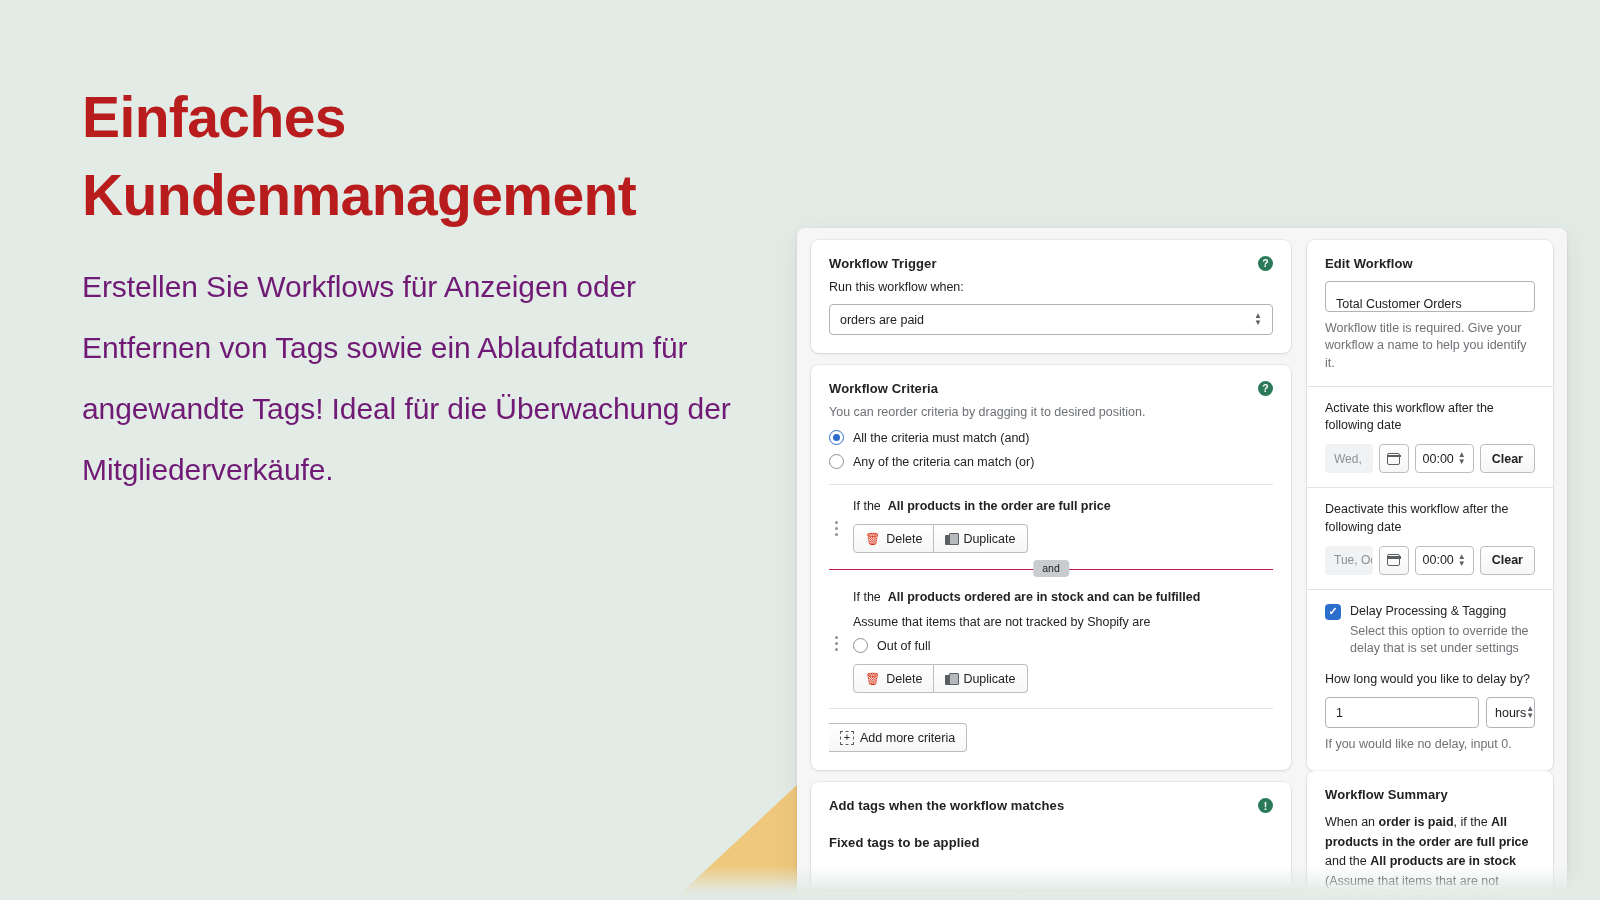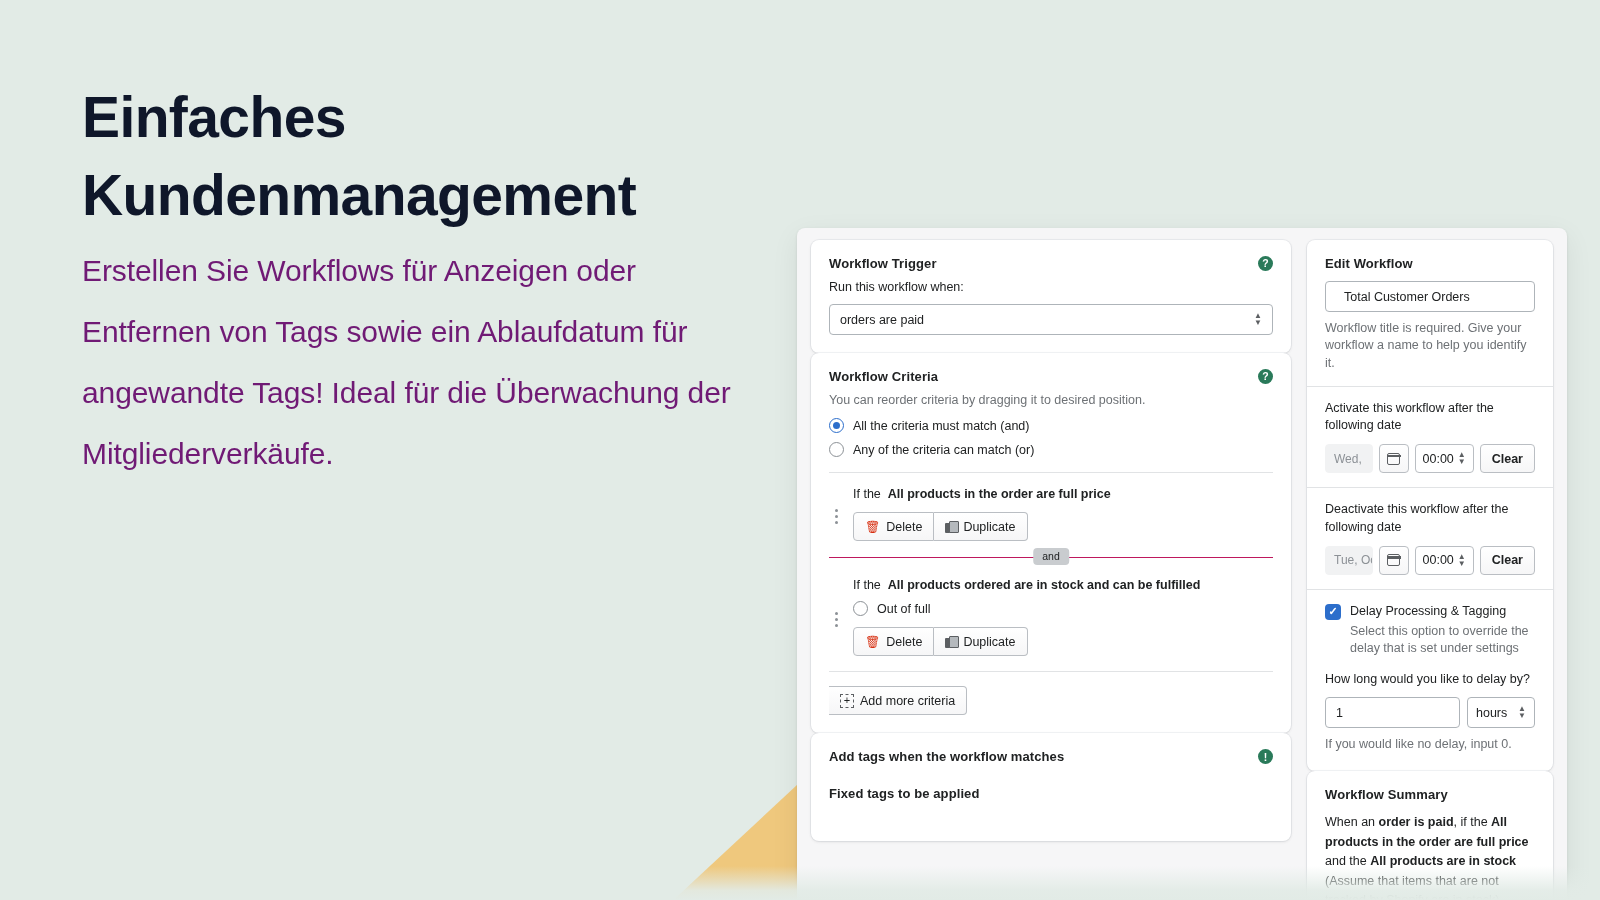--- a/index.html
+++ b/index.html
@@ -27,26 +27,26 @@
   }
 
   
   .hero {
     position: absolute;
     left: 82px; top: 78px;
     width: 670px;
     z-index: 3;
   }
   .hero h1 {
-    color: #0f172a;
+    color: #b91c1c;
     font-size: 57px;
     line-height: 78px;
     font-weight: 700;
     letter-spacing: -0.6px;
-    margin-bottom: 6px;
+    margin-bottom: 22px;
   }
   .hero p {
     color: #701a75;
     font-size: 30px;
     line-height: 61px;
     font-weight: 400;
     letter-spacing: -0.1px;
   }
 
   
@@ -56,21 +56,21 @@
     width: 770px; height: 672px;
     background: #f6f6f7;
     border-radius: 8px 8px 0 0;
     box-shadow: 0 1px 3px rgba(0,0,0,0.10), 0 8px 28px rgba(0,0,0,0.07);
     overflow: hidden;
     display: flex;
     gap: 16px;
     padding: 12px 14px 0 14px;
     z-index: 4;
   }
-  .col-main { width: 480px; flex: none; display:flex; flex-direction:column; }
+  .col-main { width: 480px; flex: none; display:flex; flex-direction:column; gap:12px; }
   .col-side { width: 246px; flex: none; display:flex; flex-direction:column; }
 
   .card {
     background: #fff;
     border-radius: 8px;
     box-shadow: 0 0 0 1px rgba(6,44,82,0.05), 0 1px 3px rgba(64,66,69,0.12);
   }
   .card-pad { padding: 16px 18px 18px 18px; }
 
   .card-title {
@@ -186,21 +186,21 @@
   .and-pill {
     position: absolute; left: 50%; top: -9px; transform: translateX(-50%);
     background: #c9cccf; color: #202223;
     font-size: 10.5px; border-radius: 4px; padding: 2px 9px;
     line-height: 13px;
   }
 
   
   .text-input {
     height: 31px; border: 1px solid #aeb4b9; border-radius: 4px;
-    background:#fff; display:flex; align-items:center; padding: 0 18px;
+    background:#fff; display:flex; align-items:flex-end; padding: 0 10px;
     font-size: 12.5px; color: #202223; margin-top: 10px;
   }
   .side-label { font-size: 12.5px; color: #202223; line-height: 1.38; }
   .date-row { display: flex; gap: 6px; margin-top: 10px; align-items: center; }
   .date-field {
     height: 29px; background: #f1f2f3; border: 1px solid #f1f2f3; border-radius: 4px;
     display:flex; align-items:center; padding: 0 8px;
     font-size: 12px; color: #8c9196; width: 50px; overflow: hidden; white-space: nowrap;
   }
   .cal-btn {
@@ -237,21 +237,21 @@
   }
   .check-label { font-size: 12.5px; color: #202223; font-weight: 400; }
   .check-help { font-size: 12.5px; color: #6d7175; line-height: 1.4; margin-top: 3px; }
 
   .delay-row { display:flex; gap: 7px; margin-top: 9px; }
   .delay-num {
     flex: 1; height: 31px; border: 1px solid #aeb4b9; border-radius: 4px; background:#fff;
     display:flex; align-items:center; padding: 0 10px; font-size: 12.5px; color: #202223;
   }
   .delay-unit {
-    width: 68px; height: 31px; border: 1px solid #aeb4b9; border-radius: 4px; background:#fff;
+    width: 49px; height: 31px; border: 1px solid #aeb4b9; border-radius: 4px; background:#fff;
     display:flex; align-items:center; justify-content: space-between; padding: 0 8px;
     font-size: 12.5px; color: #202223;
   }
 
   .summary-text { font-size: 12.5px; color: #202223; line-height: 1.56; margin-top: 11px; }
   .summary-text b { font-weight: 700; }
 
   
   .fade-bottom {
     position: absolute; left:0; right:0; bottom:0; height: 34px;
@@ -346,20 +346,21 @@
           <div class="drag-handle">
             <span></span>
               <span></span>
               <span></span>
           </div>
           <div class="criteria-body">
             <div class="if-line">
               <span>If the</span>
               &nbsp;<b>All products ordered are in stock and can be fulfilled</b>
             </div>
+            <div class="assume">Assume that items that are not tracked by Shopify are</div>
             <div class="radio-row">
               <span class="radio"></span>
               <span class="radio-label">Out of full</span>
             </div>
             <div class="btn-group">
               <div class="btn">
                 <span class="ico-trash">🗑</span>
                 <span>Delete</span>
               </div>
               <div class="btn">

